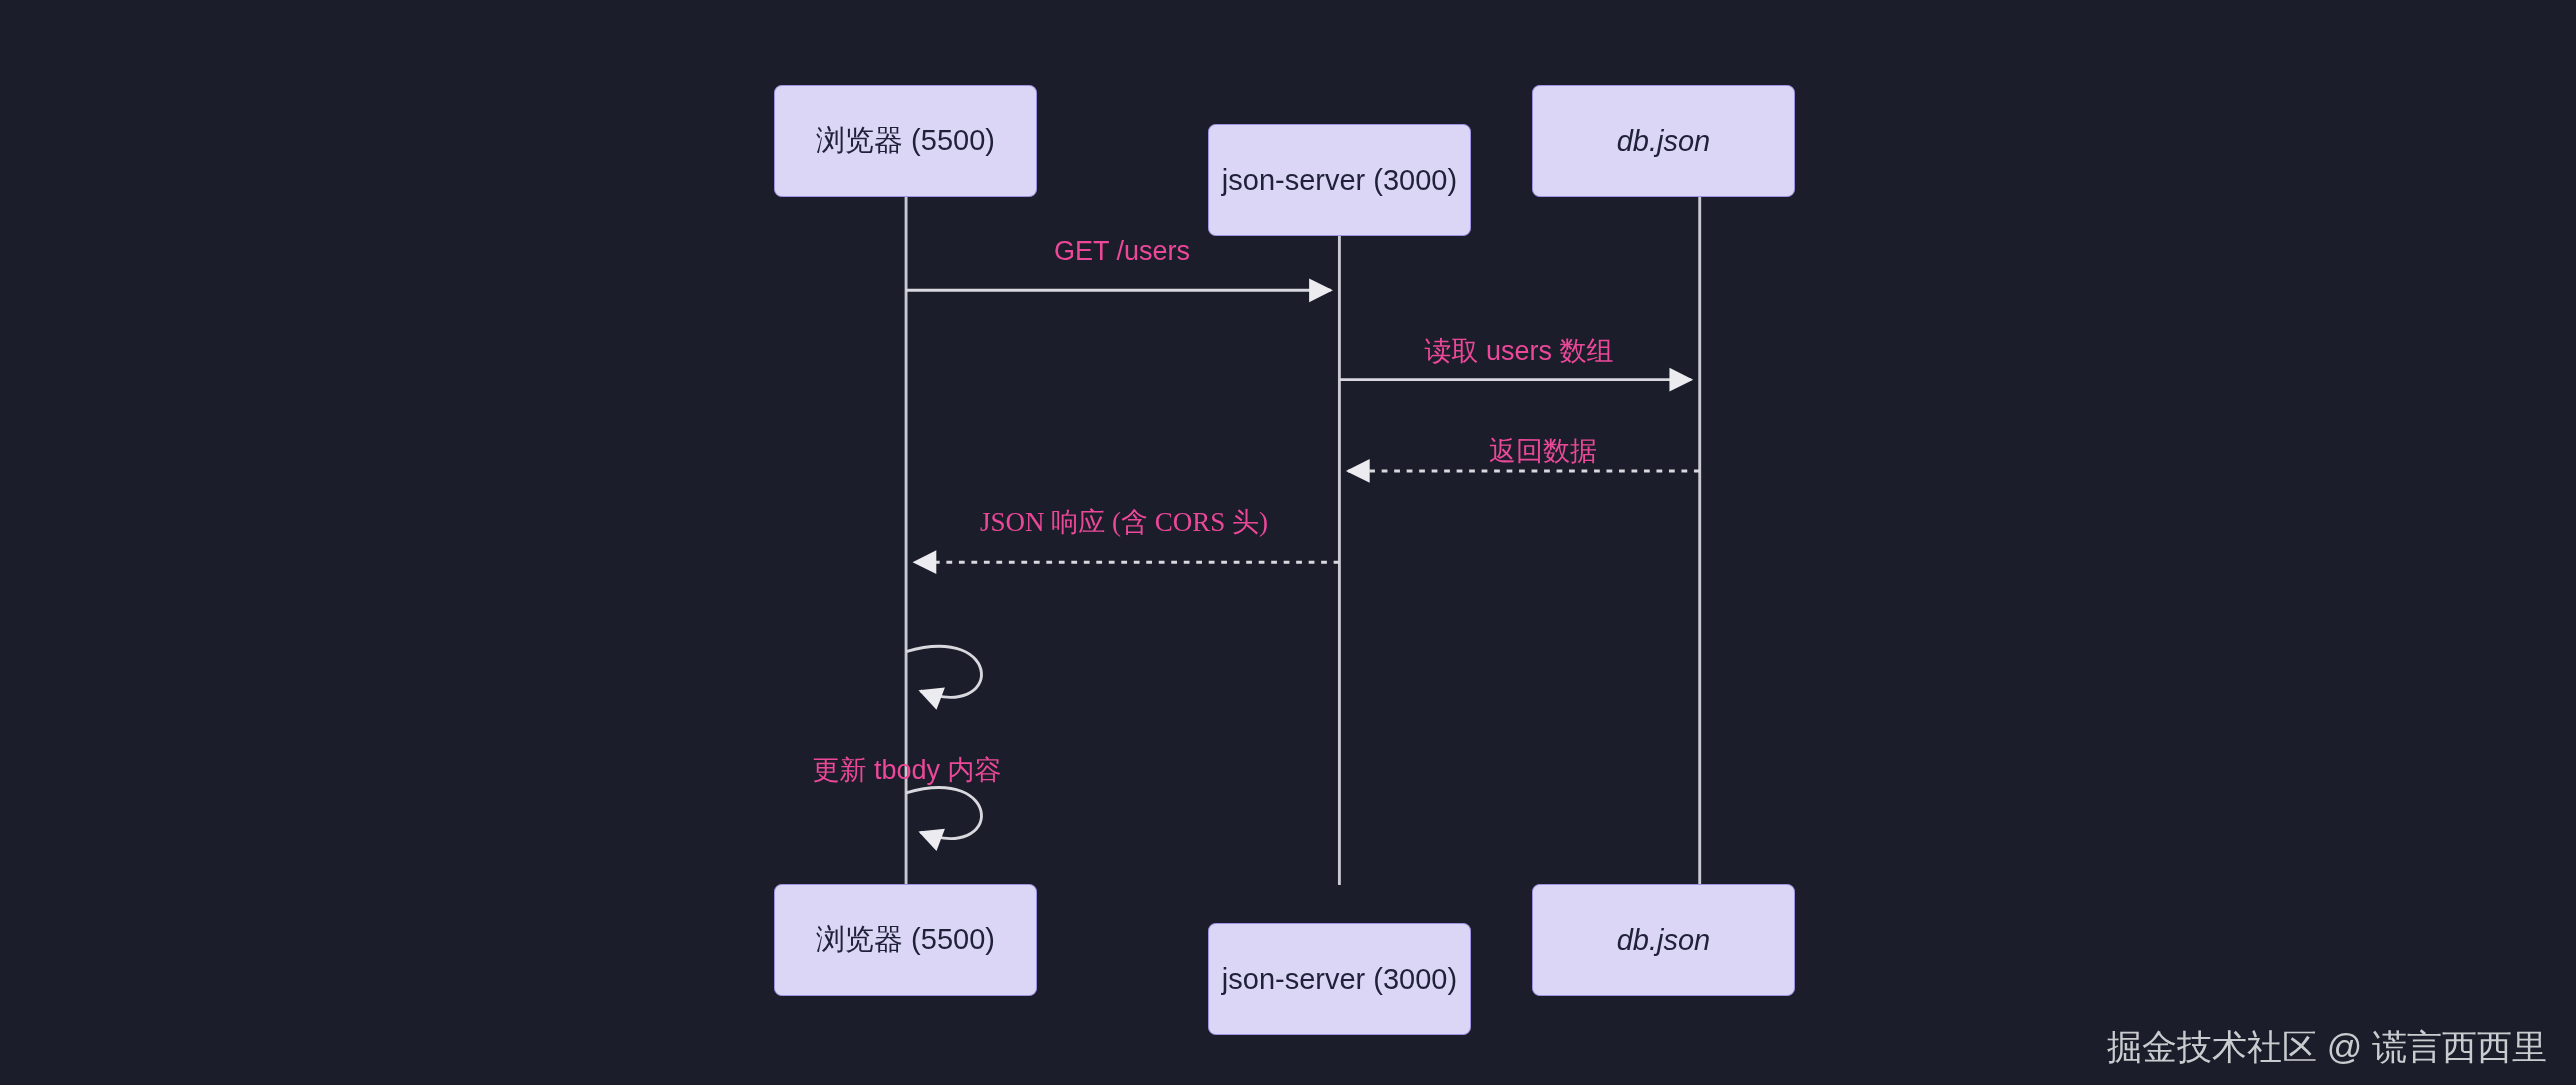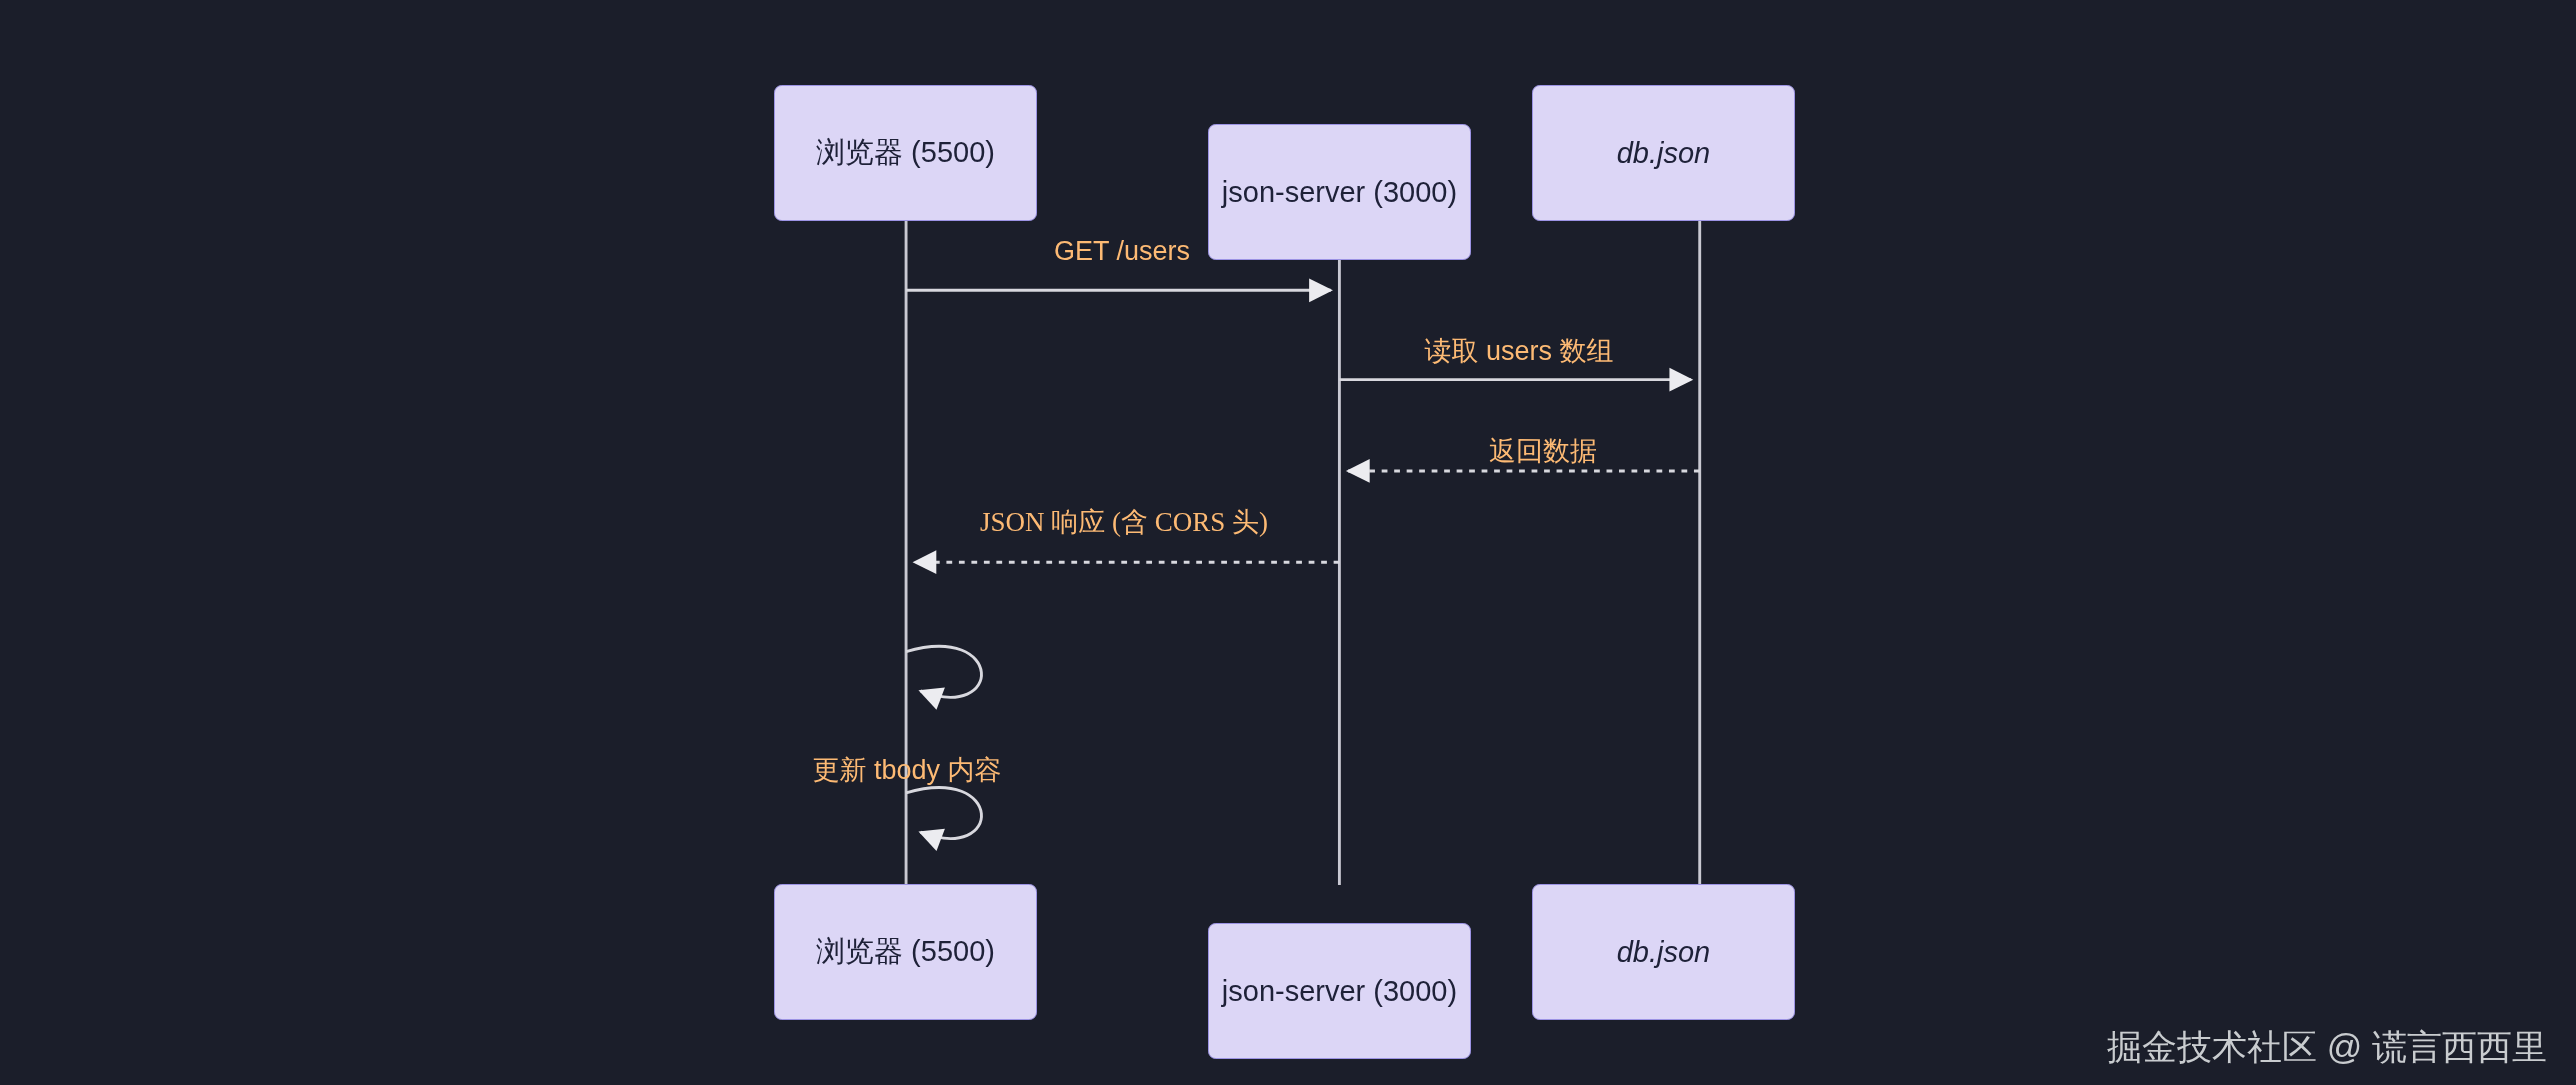--- a/index.html
+++ b/index.html
@@ -30,41 +30,41 @@
     stroke: #d8d8de;
     stroke-width: 3;
     fill: none;
   }
   .msg-line.dotted {
     stroke-dasharray: 6 7;
   }
   .actor {
     position: absolute;
     width: 263px;
-    height: 136px;
+    height: 112px;
     box-sizing: border-box;
     background: #dcd6f6;
     border: 1.9px solid #9c93e4;
     border-radius: 7.7px;
     display: flex;
     align-items: center;
     justify-content: center;
     color: #1e2138;
     font-size: 29px;
     white-space: nowrap;
   }
   .actor.row-top { top: 85px; }
   .actor.row-bottom { top: 884px; }
   .actor.col-a { left: 774px; }
   .actor.col-b { left: 1208px; margin-top: 39px; }
   .actor.col-c { left: 1532px; font-style: italic; }
   .msg-label {
     position: absolute;
     transform: translate(-50%, -50%);
-    color: #fdba74;
+    color: #ec4899;
     font-size: 27px;
     white-space: nowrap;
     text-align: left;
   }
   .watermark {
     position: absolute;
     right: 29px;
     top: 1024px;
     color: #c9cccf;
     font-size: 35px;

